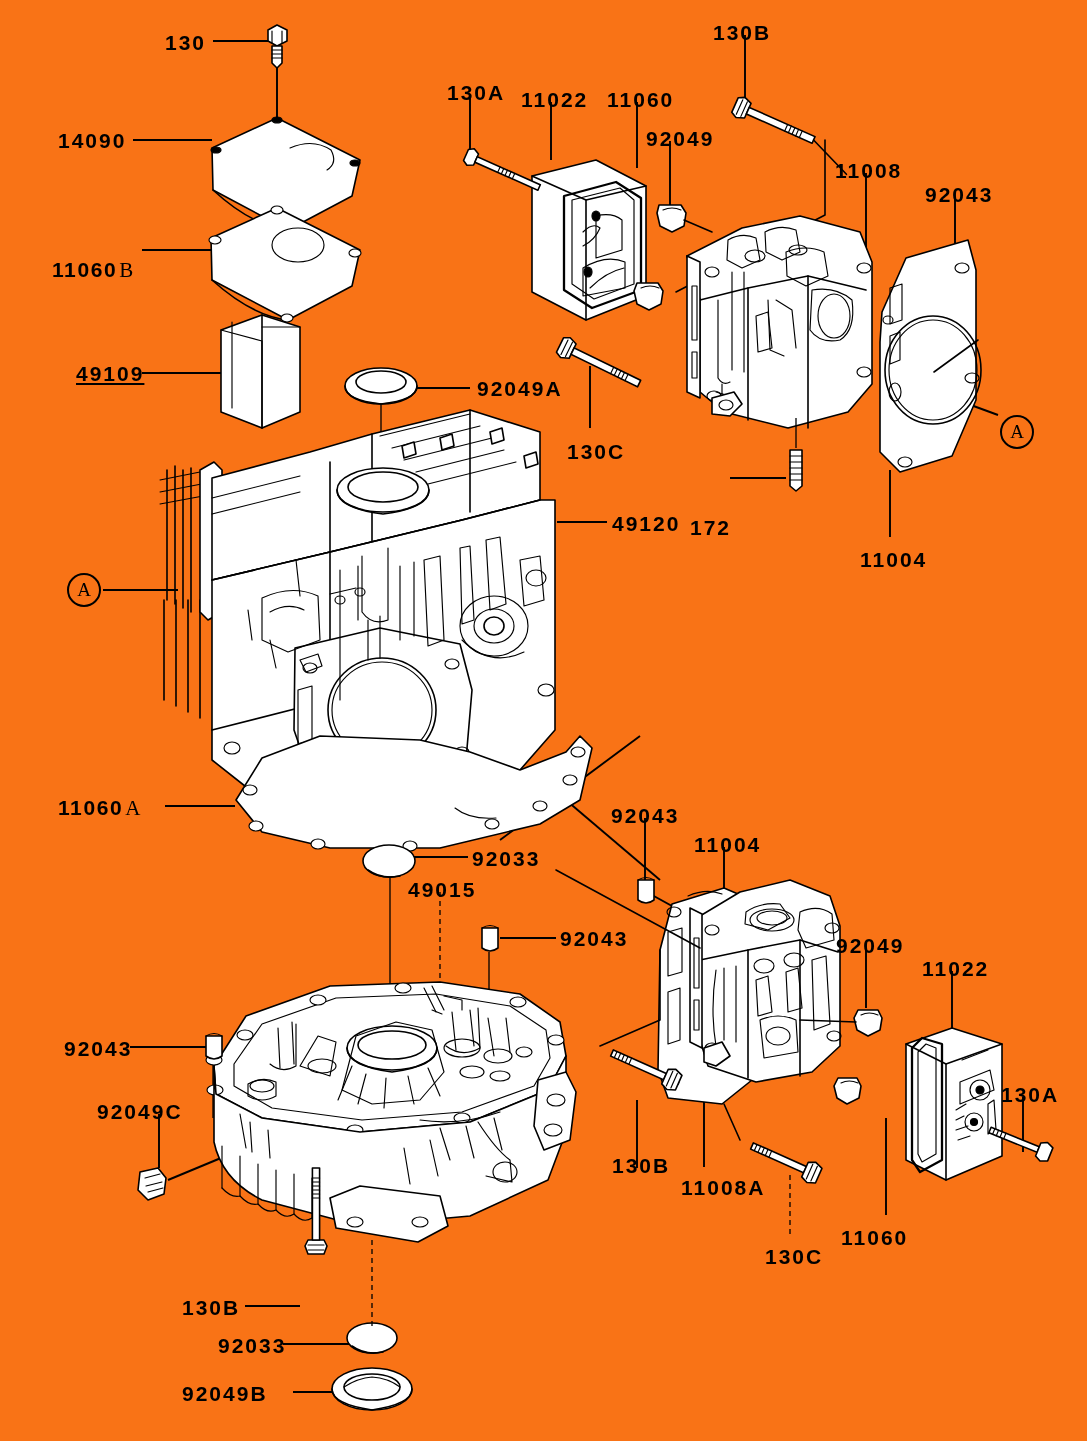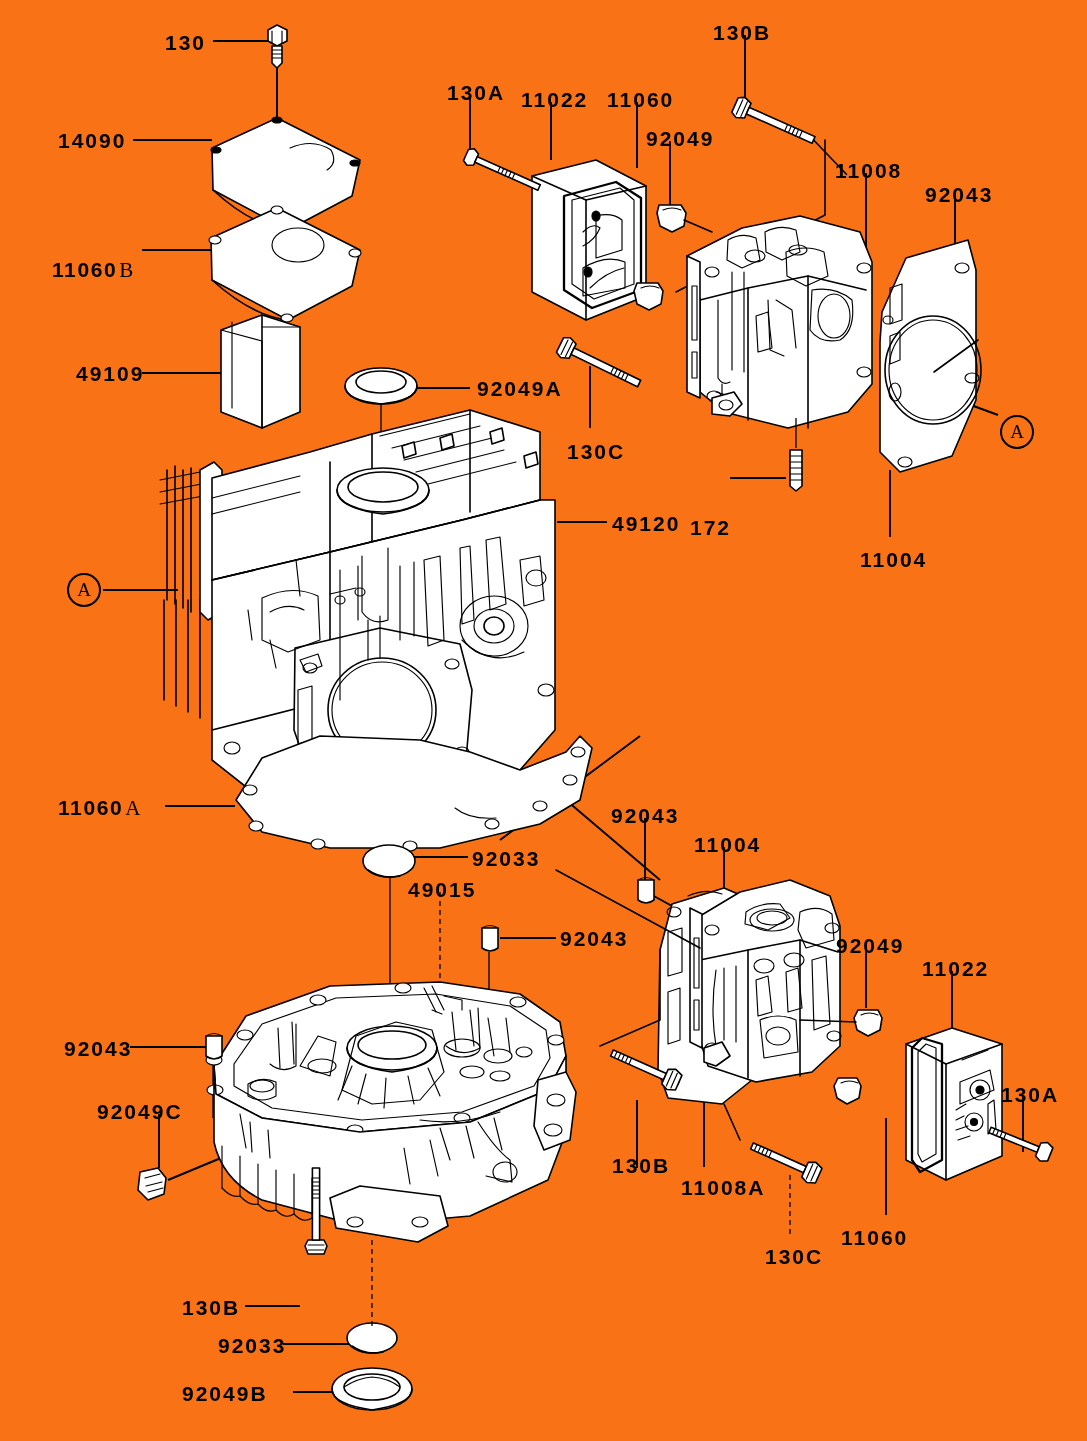--- a/index.html
+++ b/index.html
@@ -595,21 +595,21 @@
     <path class="ln" d="M740,1140 L724,1104"></path>
 
     <path class="ln" d="M556,870 L700,948"></path>
 
   </svg>
 
   <div id="labels">
       <div class="lbl" style="left: 165px; top: 32px;"><span>130</span></div>
       <div class="lbl" style="left: 58px; top: 130px;"><span>14090</span></div>
       <div class="lbl suffix-serif" style="left: 52px; top: 240px; margin-top: 19px;"><span>11060</span><span class="sfx">B</span></div>
-      <div class="lbl" style="left: 76px; top: 363px;"><span>49109</span></div>
+      <div class="lbl" style="left: 76px; top: 363px; text-decoration: underline;"><span>49109</span></div>
       <div class="lbl" style="left: 447px; top: 82px;"><span>130A</span></div>
       <div class="lbl" style="left: 521px; top: 89px;"><span>11022</span></div>
       <div class="lbl" style="left: 607px; top: 89px;"><span>11060</span></div>
       <div class="lbl" style="left: 713px; top: 22px;"><span>130B</span></div>
       <div class="lbl" style="left: 646px; top: 128px;"><span>92049</span></div>
       <div class="lbl" style="left: 835px; top: 160px; text-align: right;"><span>11008</span></div>
       <div class="lbl" style="left: 925px; top: 184px;"><span>92043</span></div>
       <div class="lbl" style="left: 477px; top: 378px; text-align: right;"><span>92049A</span></div>
       <div class="lbl" style="left: 567px; top: 441px;"><span>130C</span></div>
       <div class="lbl" style="left: 690px; top: 469px; margin-top: 48px;"><span>172</span></div>

